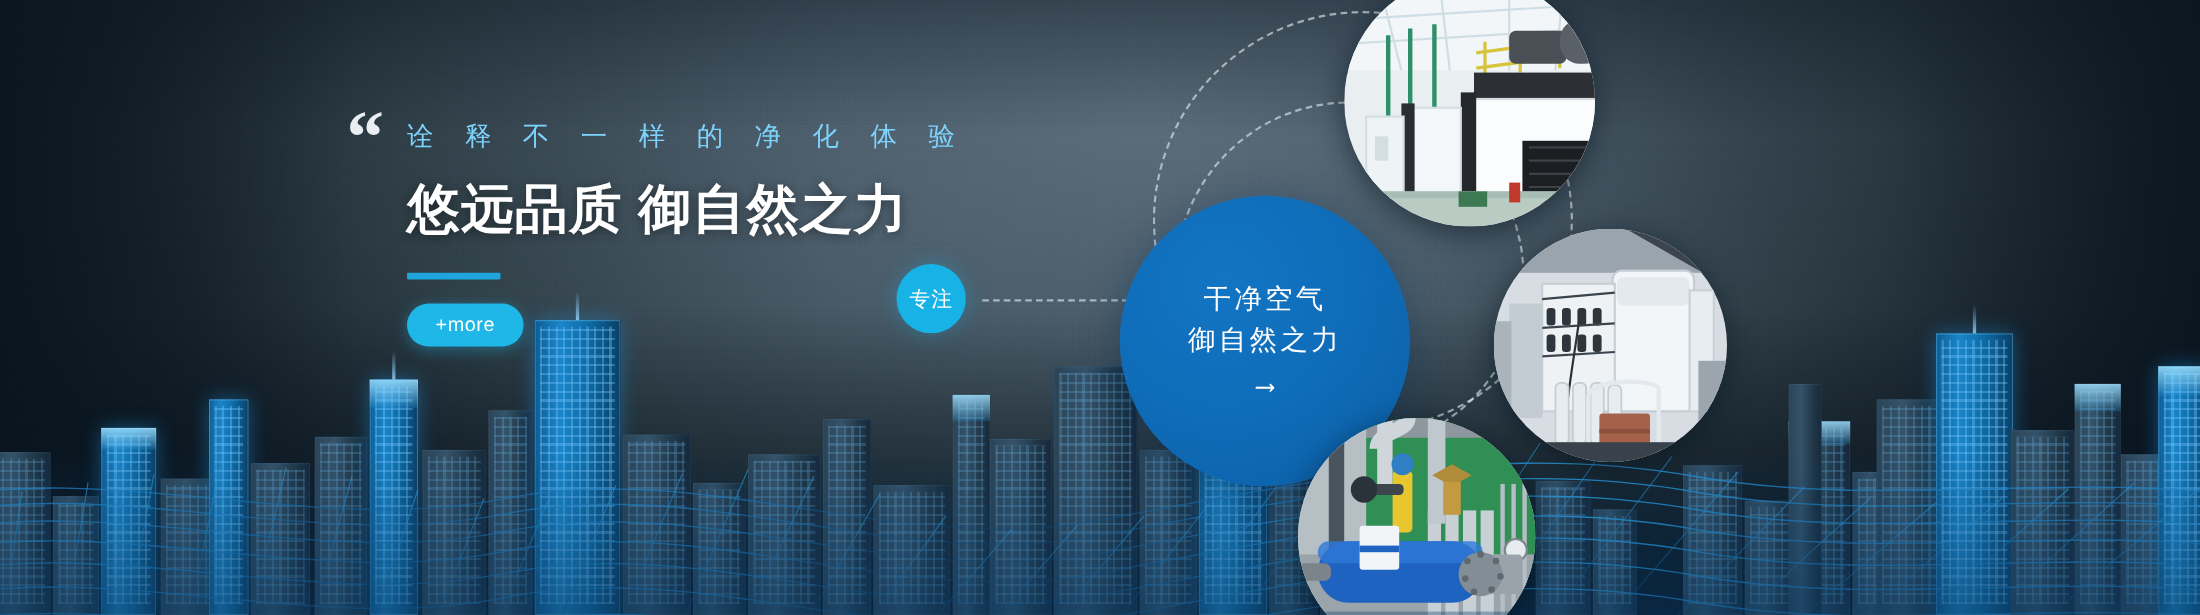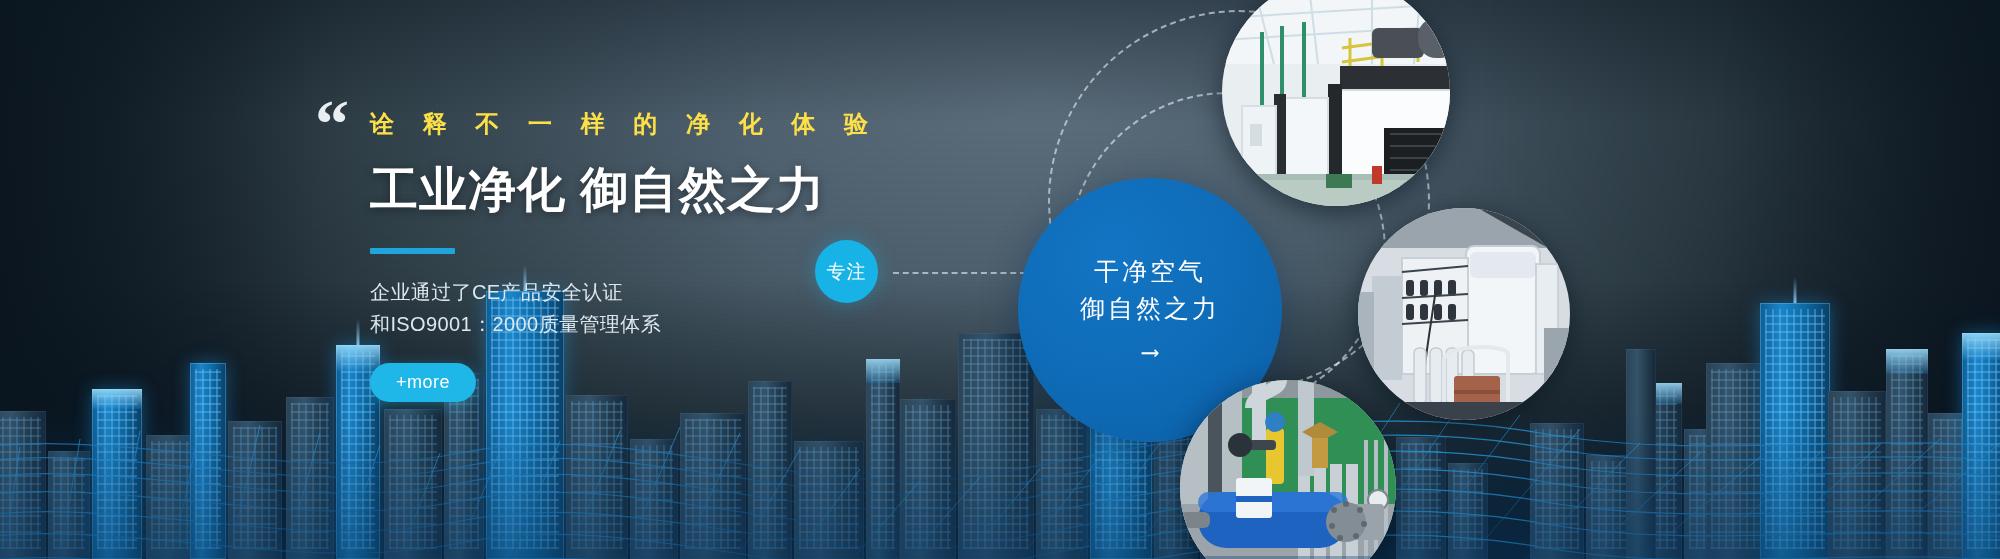--- a/index.html
+++ b/index.html
@@ -86,22 +86,22 @@
   
   .copy { position:absolute; left:370px; top:108px; width:640px; }
 
   .quote-mark {
     position:absolute; left:-55px; top:-18px;
     font-family:"Liberation Serif","DejaVu Serif",serif;
     font-size:68px; line-height:1; font-weight:700;
     color:#e9eef2; letter-spacing:-2px;
   }
   .eyebrow {
-    font-size:24px; letter-spacing:11px; color:#fde047;
-    font-weight:700; white-space:nowrap;
+    font-size:24px; letter-spacing:11px; color:#7dd3fc;
+    font-weight:400; white-space:nowrap;
   }
   .headline {
     margin-top:18px;
     font-size:48px; font-weight:700; color:#ffffff;
     letter-spacing:1px; white-space:nowrap;
     text-shadow:0 2px 10px rgba(0,0,0,.45);
   }
   .rule {
     margin-top:26px; width:85px; height:6px;
     background:#1fa5dc; border-radius:1px;
@@ -372,26 +372,22 @@
             <path d="M2140,92 L1986,210"></path>
         </g>
       </svg>
     </div>
     <div class="ground-glow"></div>
   </div>
 
   <div class="copy">
     <span class="quote-mark">“</span>
     <div class="eyebrow">诠 释 不 一 样 的 净 化 体 验</div>
-    <div class="headline">工业净化 御自然之力</div>
+    <div class="headline">悠远品质 御自然之力</div>
     <div class="rule"></div>
-    <div class="desc">
-      <div>企业通过了CE产品安全认证</div>
-      <div>和ISO9001：2000质量管理体系</div>
-    </div>
     <button class="more-btn">+more</button>
   </div>
 
   <div class="cluster">
 
     <div class="dash-ring ring-outer"></div>
     <div class="dash-ring ring-inner"></div>
     <div class="dash-line line-focus"></div>
 
     <div class="focus-circle">

